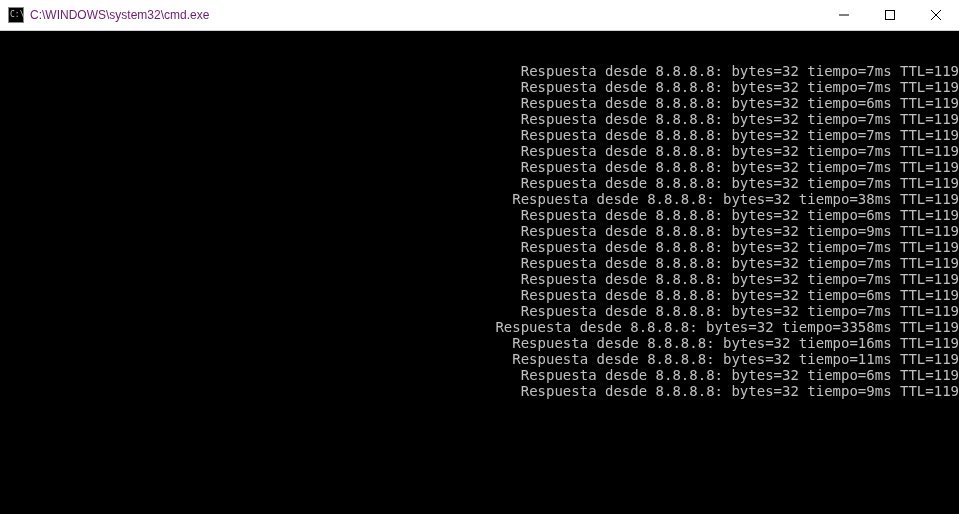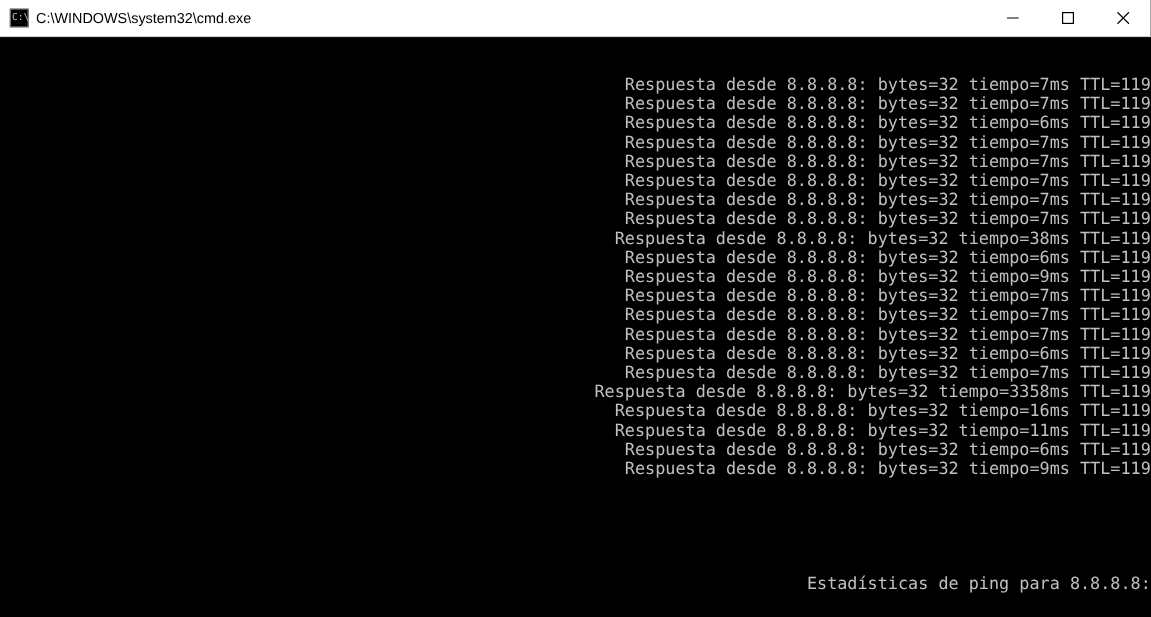--- a/index.html
+++ b/index.html
@@ -22,21 +22,21 @@
   .titlebar-icon {
     width: 16px;
     height: 16px;
     margin: 0 6px 0 8px;
     display: flex;
     align-items: center;
     justify-content: center;
   }
   .titlebar-title {
     font-size: 12px;
-    color: #000000;
+    color: #701a75;
     flex: 0 0 auto;
   }
   .titlebar-spacer {
     flex: 1 1 auto;
   }
   .win-btn {
     width: 46px;
     height: 30px;
     display: flex;
     align-items: center;
@@ -87,21 +87,20 @@
     <svg width="10" height="10" viewBox="0 0 10 10">
         <line x1="0" y1="0" x2="10" y2="10" stroke="currentColor" stroke-width="1"></line>
         <line x1="10" y1="0" x2="0" y2="10" stroke="currentColor" stroke-width="1"></line>
       </svg>
   </div>
 </div>
 
 <div class="terminal">
   <div id="replies"><div class="line">Respuesta desde 8.8.8.8: bytes=32 tiempo=7ms TTL=119</div><div class="line">Respuesta desde 8.8.8.8: bytes=32 tiempo=7ms TTL=119</div><div class="line">Respuesta desde 8.8.8.8: bytes=32 tiempo=6ms TTL=119</div><div class="line">Respuesta desde 8.8.8.8: bytes=32 tiempo=7ms TTL=119</div><div class="line">Respuesta desde 8.8.8.8: bytes=32 tiempo=7ms TTL=119</div><div class="line">Respuesta desde 8.8.8.8: bytes=32 tiempo=7ms TTL=119</div><div class="line">Respuesta desde 8.8.8.8: bytes=32 tiempo=7ms TTL=119</div><div class="line">Respuesta desde 8.8.8.8: bytes=32 tiempo=7ms TTL=119</div><div class="line">Respuesta desde 8.8.8.8: bytes=32 tiempo=38ms TTL=119</div><div class="line">Respuesta desde 8.8.8.8: bytes=32 tiempo=6ms TTL=119</div><div class="line">Respuesta desde 8.8.8.8: bytes=32 tiempo=9ms TTL=119</div><div class="line">Respuesta desde 8.8.8.8: bytes=32 tiempo=7ms TTL=119</div><div class="line">Respuesta desde 8.8.8.8: bytes=32 tiempo=7ms TTL=119</div><div class="line">Respuesta desde 8.8.8.8: bytes=32 tiempo=7ms TTL=119</div><div class="line">Respuesta desde 8.8.8.8: bytes=32 tiempo=6ms TTL=119</div><div class="line">Respuesta desde 8.8.8.8: bytes=32 tiempo=7ms TTL=119</div><div class="line">Respuesta desde 8.8.8.8: bytes=32 tiempo=3358ms TTL=119</div><div class="line">Respuesta desde 8.8.8.8: bytes=32 tiempo=16ms TTL=119</div><div class="line">Respuesta desde 8.8.8.8: bytes=32 tiempo=11ms TTL=119</div><div class="line">Respuesta desde 8.8.8.8: bytes=32 tiempo=6ms TTL=119</div><div class="line">Respuesta desde 8.8.8.8: bytes=32 tiempo=9ms TTL=119</div></div>
   <div class="blank"></div>
-  <div class="line">Estadísticas de ping para 8.8.8.8:</div>
   
   
   
   
   
   
   
 </div>
 
 </body></html>

